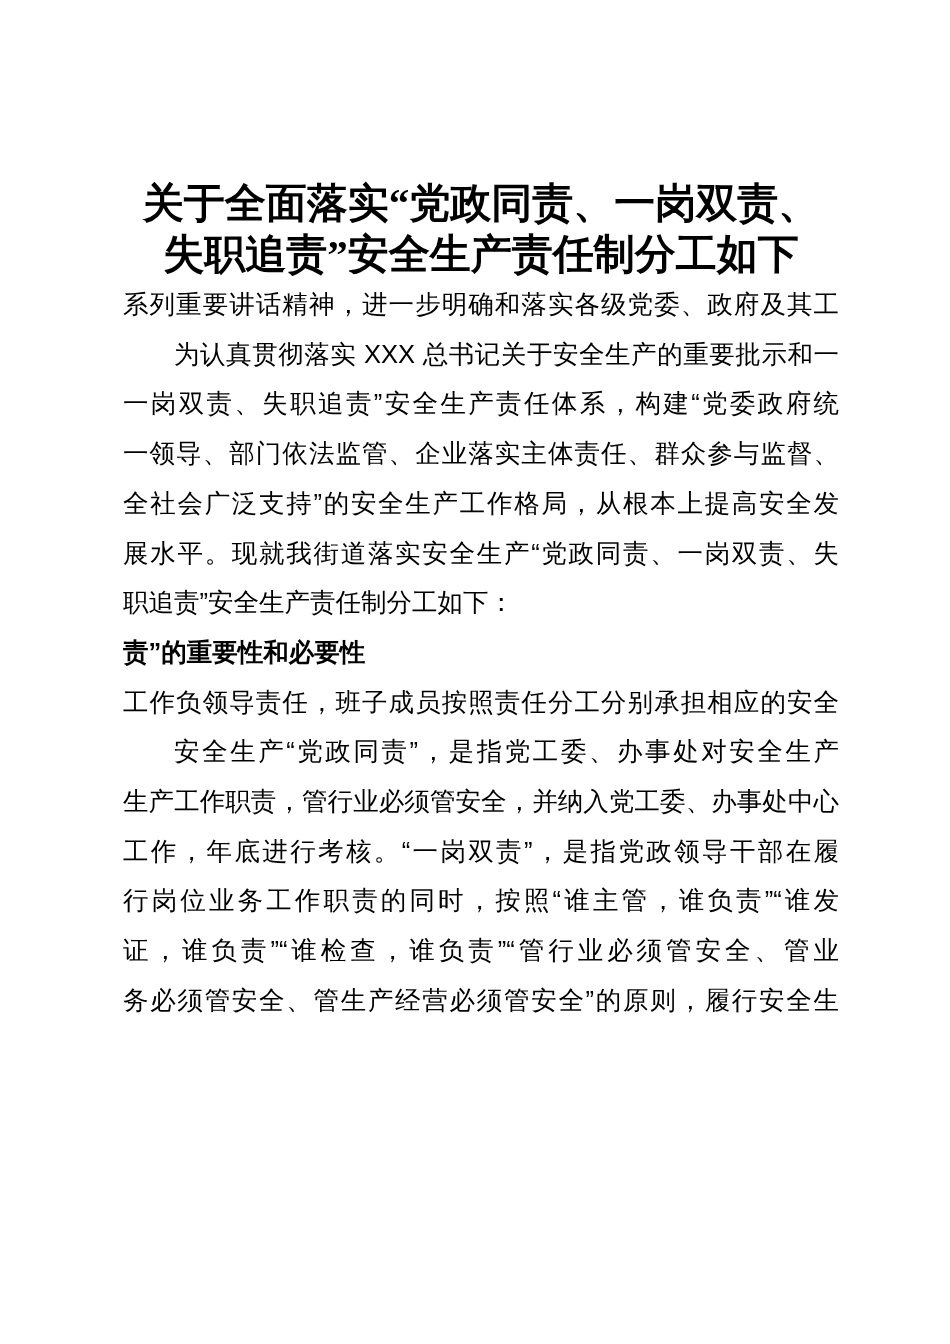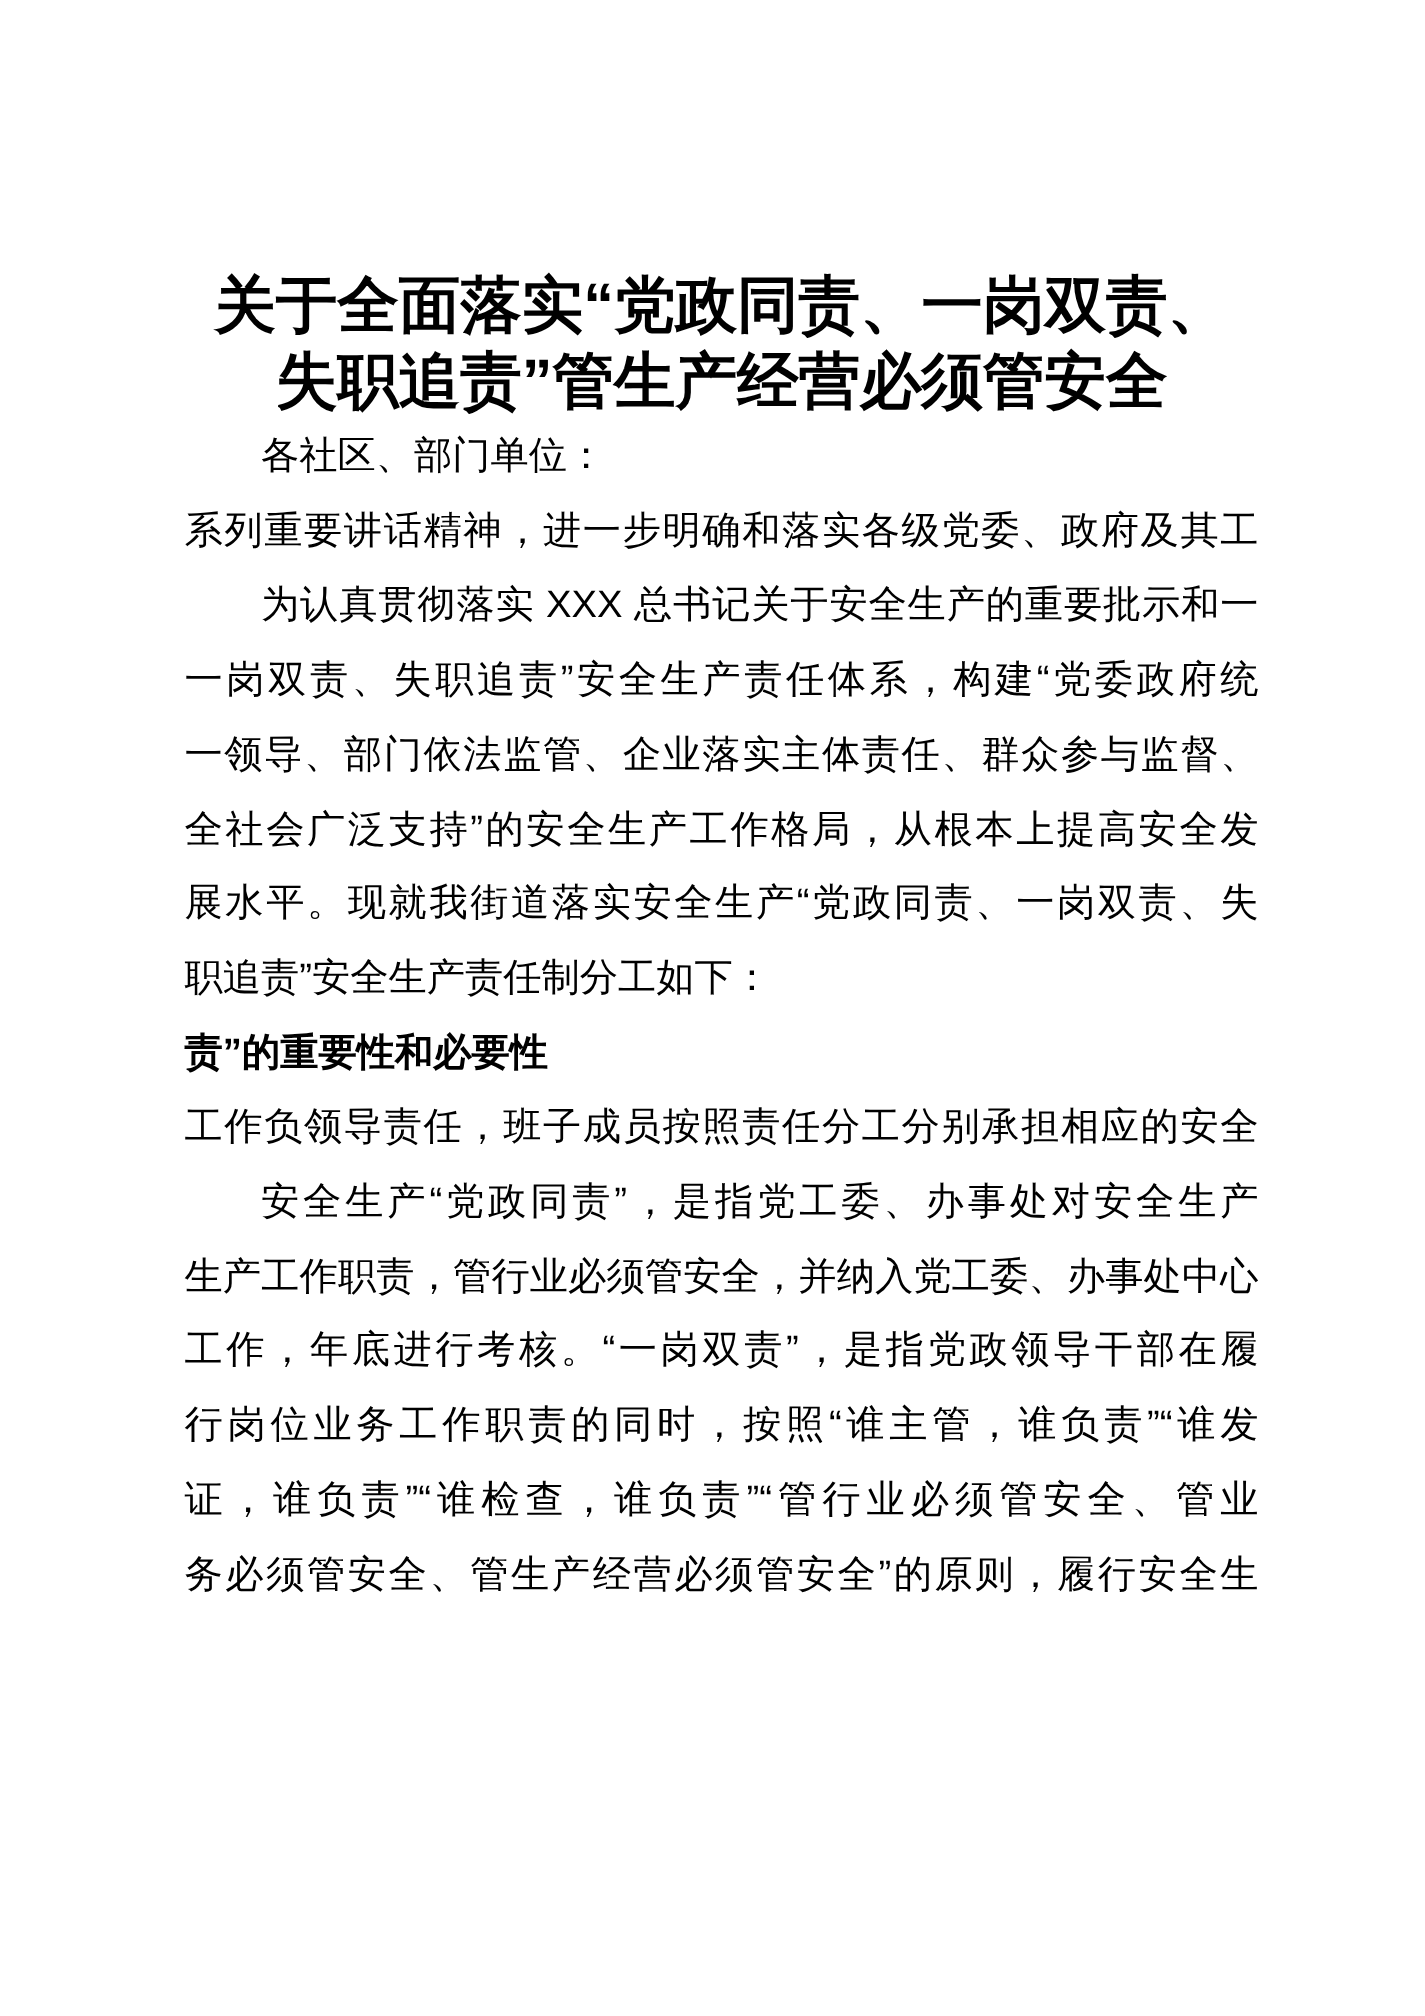--- a/index.html
+++ b/index.html
@@ -9,21 +9,21 @@
     height: 1344px;
     overflow: hidden;
     font-family: "Liberation Sans", sans-serif;
   }
   .doc {
     padding: 178px 111px 0 123px;
     width: 716px;
   }
   .doc-title {
     margin: 0;
-    font-family: Liberation Sans, sans-serif;
+    font-family: Liberation Serif, serif;
     font-size: 41px;
     line-height: 51px;
     font-weight: 700;
   }
   .title-line { text-align: center; }
   .para {
     margin: 0;
     font-size: 25.5px;
     line-height: 49.7px;
     font-weight: 400;
@@ -35,26 +35,23 @@
   }
   .line.indent { padding-left: 51px; }
   .line.last { text-align-last: left; }
 </style>
 </head>
 <body style="background: rgb(255, 255, 255); color: rgb(0, 0, 0);">
 
 <div class="doc">
   <div class="doc-title">
     <div class="title-line">关于全面落实“党政同责、一岗双责、</div>
-    <div class="title-line">失职追责”管生产经营必须管安全</div>
+    <div class="title-line">失职追责”安全生产责任制分工如下</div>
   </div>
   <div>
-      <div class="para salutation">
-        <div class="line indent last">各社区、部门单位：</div>
-      </div>
       <div class="para body">
         <div class="line">系列重要讲话精神，进一步明确和落实各级党委、政府及其工</div>
         <div class="line indent">为认真贯彻落实 XXX 总书记关于安全生产的重要批示和一</div>
         <div class="line">一岗双责、失职追责”安全生产责任体系，构建“党委政府统</div>
         <div class="line">一领导、部门依法监管、企业落实主体责任、群众参与监督、</div>
         <div class="line">全社会广泛支持”的安全生产工作格局，从根本上提高安全发</div>
         <div class="line">展水平。现就我街道落实安全生产“党政同责、一岗双责、失</div>
         <div class="line last">职追责”安全生产责任制分工如下：</div>
       </div>
       <div class="para heading">

